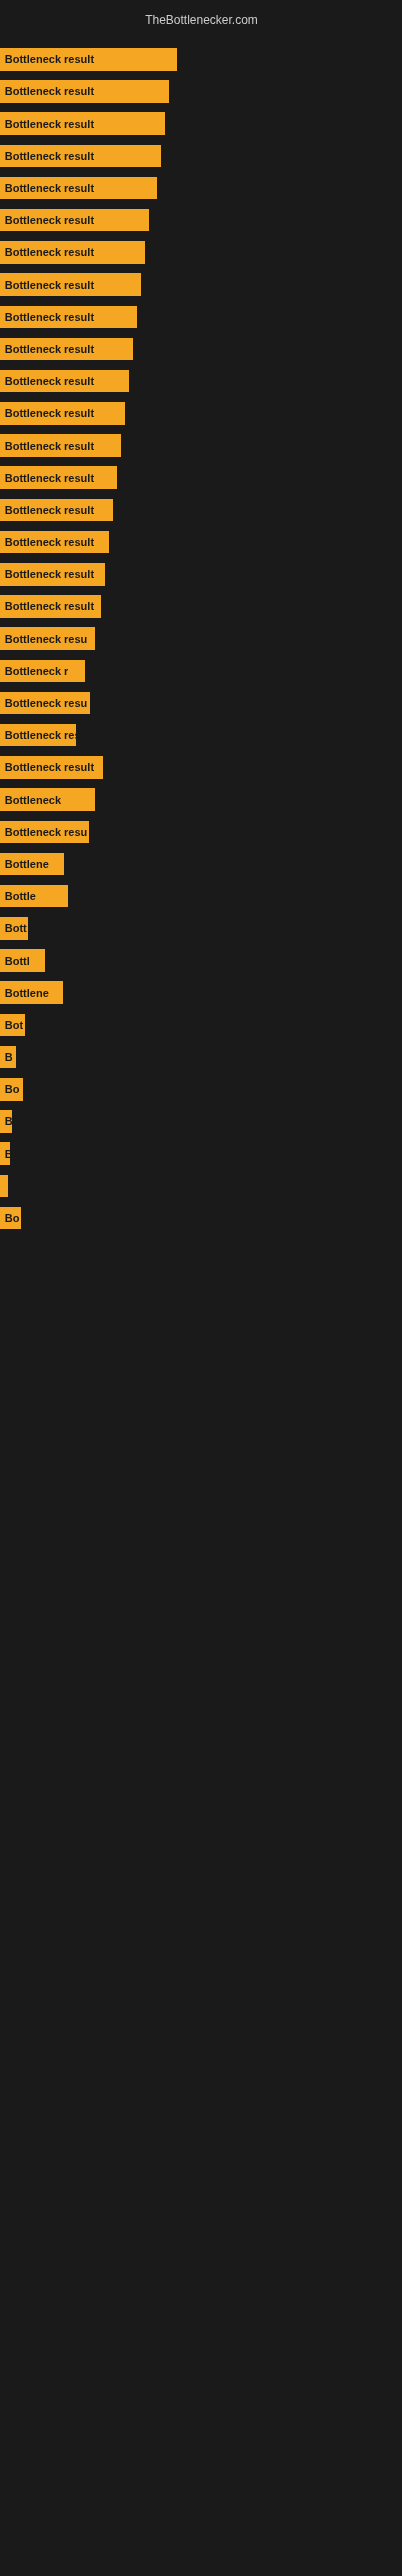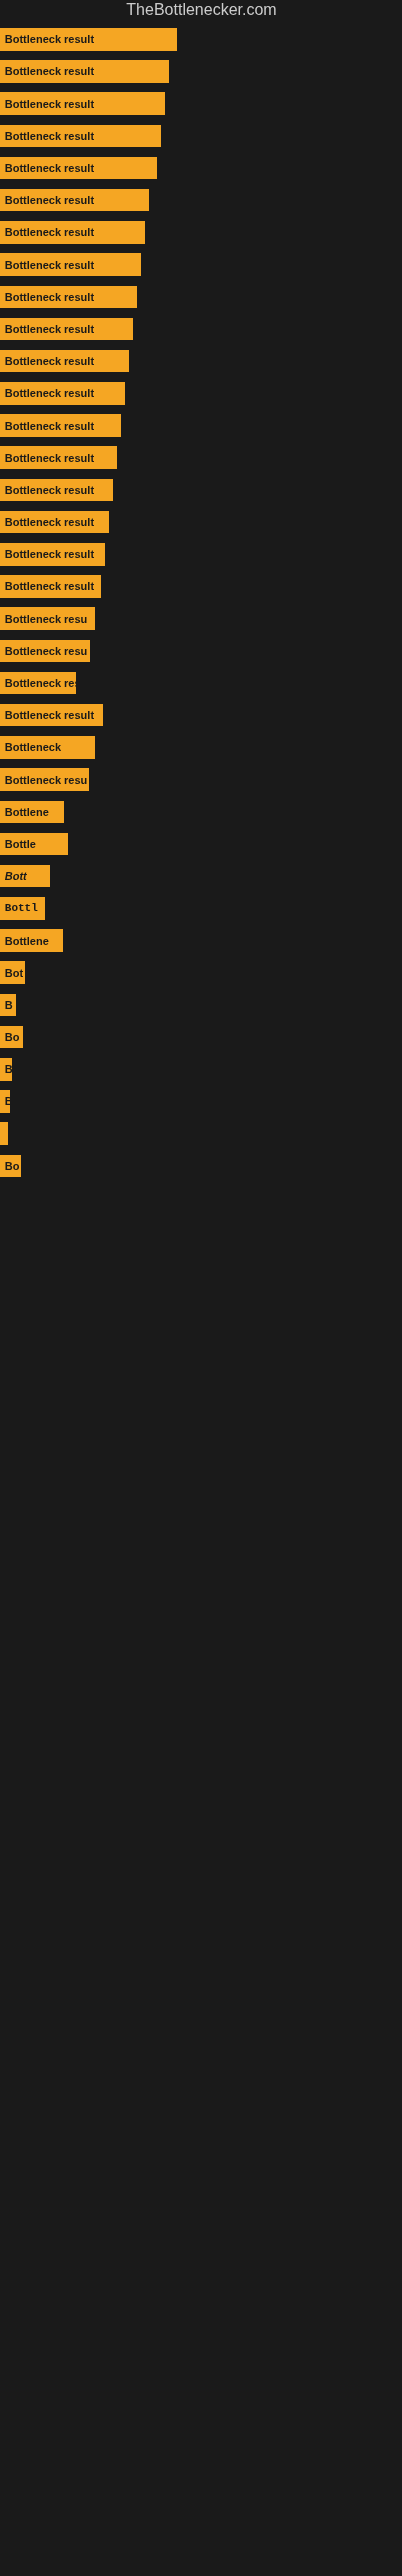--- a/index.html
+++ b/index.html
@@ -12,22 +12,22 @@
       width: 403px;
       min-height: 2576px;
       background-color: #1a1a1a;
       font-family: Arial, sans-serif;
       position: relative;
     }
 
     .site-title {
       text-align: center;
       color: #cccccc;
-      font-size: 16px;
-      padding: 1px 0;
+      font-size: 12px;
+      padding: 13px 0;
       background-color: #1a1a1a;
     }
 
     .bars-container {
       padding: 8px 0;
     }
 
     .bar-row {
       margin: 0 0 9.7px 0;
       display: flex;
@@ -147,20 +147,25 @@
       <div class="bar" style="width: 101px;">
         <span class="bar-label">Bottleneck result</span>
       </div>
     </div>
     <div class="bar-row">
       <div class="bar" style="width: 95px;">
         <span class="bar-label">Bottleneck resu</span>
       </div>
     </div>
     <div class="bar-row">
+      <div class="bar" style="width: 85px;">
+        <span class="bar-label">Bottleneck r</span>
+      </div>
+    </div>
+    <div class="bar-row">
       <div class="bar" style="width: 90px;">
         <span class="bar-label">Bottleneck resu</span>
       </div>
     </div>
     <div class="bar-row">
       <div class="bar" style="width: 76px;">
         <span class="bar-label">Bottleneck res</span>
       </div>
     </div>
     <div class="bar-row">
@@ -182,26 +187,26 @@
       <div class="bar" style="width: 64px;">
         <span class="bar-label">Bottlene</span>
       </div>
     </div>
     <div class="bar-row">
       <div class="bar" style="width: 68px;">
         <span class="bar-label">Bottle</span>
       </div>
     </div>
     <div class="bar-row">
-      <div class="bar" style="width: 50px; font-style: italic;">
+      <div class="bar" style="width: 28px;">
         <span class="bar-label">Bott</span>
       </div>
     </div>
     <div class="bar-row">
-      <div class="bar" style="width: 45px; font-family: Liberation Mono, monospace;">
+      <div class="bar" style="width: 45px;">
         <span class="bar-label">Bottl</span>
       </div>
     </div>
     <div class="bar-row">
       <div class="bar" style="width: 63px;">
         <span class="bar-label">Bottlene</span>
       </div>
     </div>
     <div class="bar-row">
       <div class="bar" style="width: 25px;">

